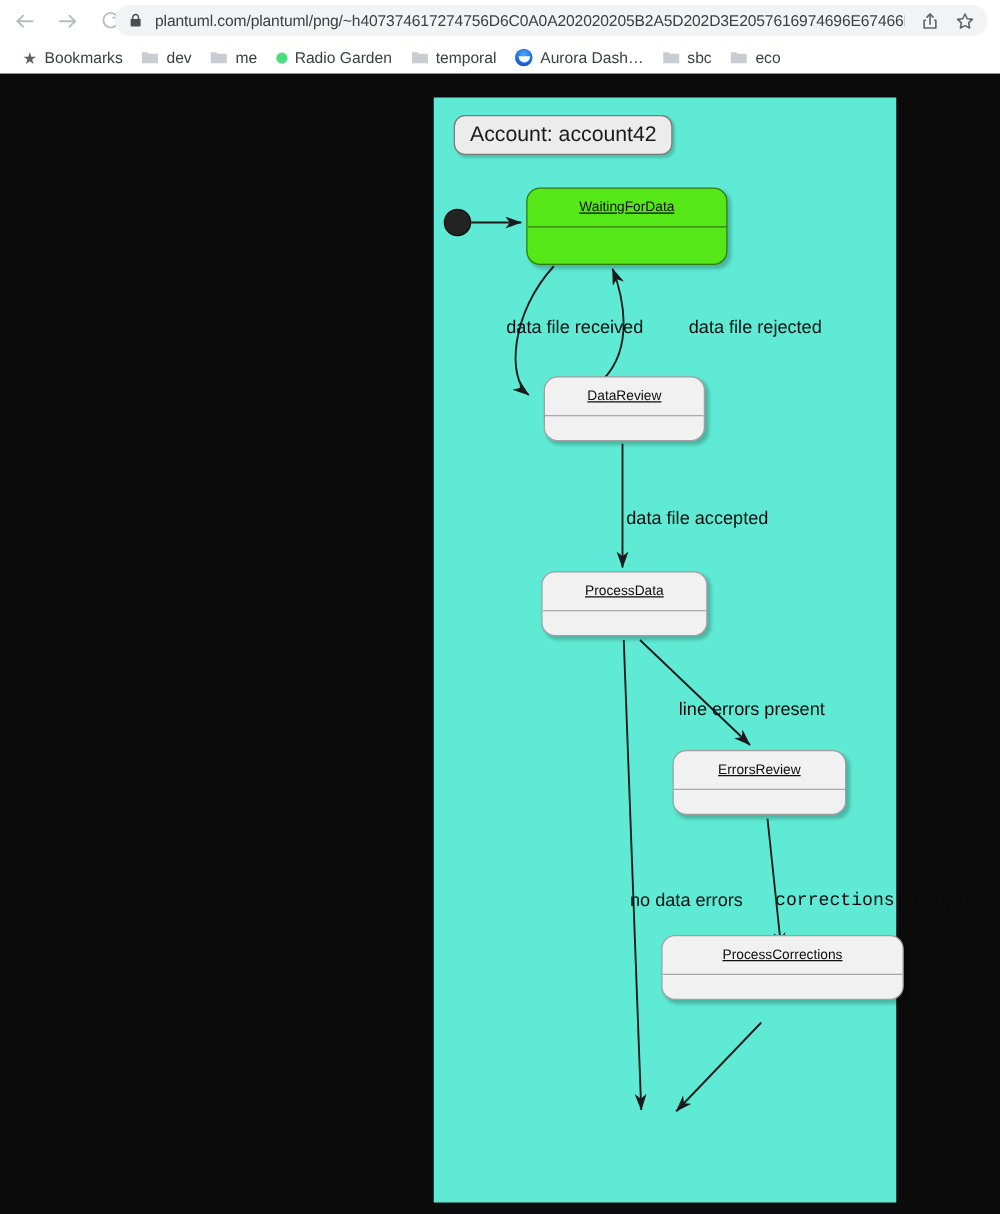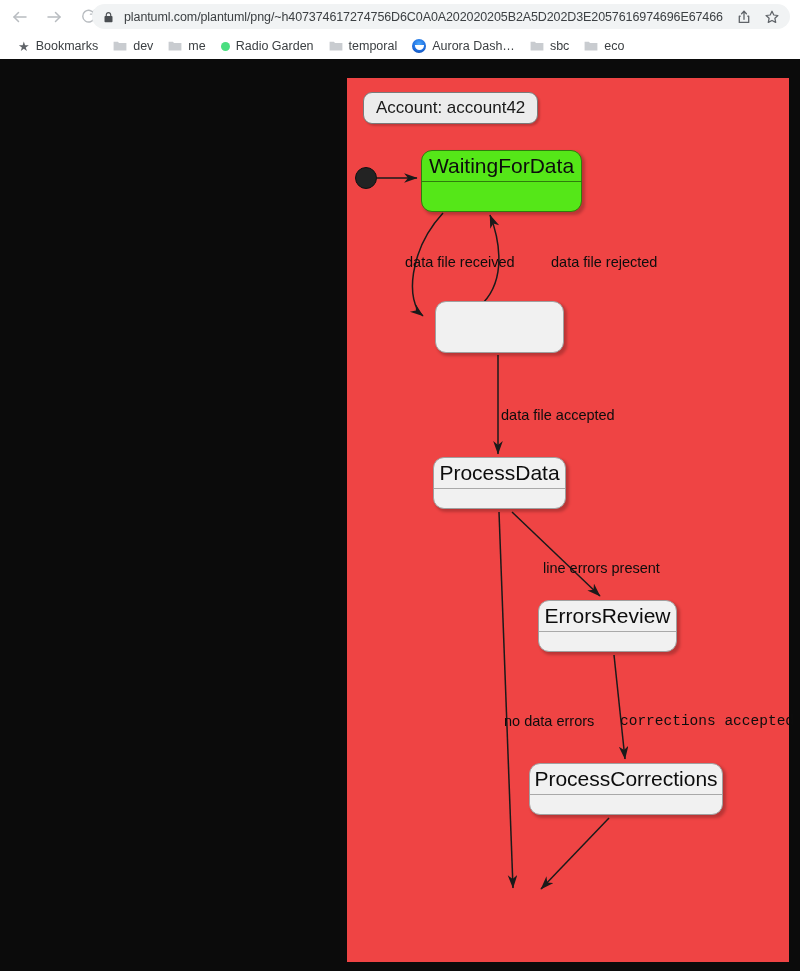--- a/index.html
+++ b/index.html
@@ -63,22 +63,22 @@
     background:#ffffff; border-radius: 0 0 6px 6px;
   }
 
   
   .viewport {
     position: absolute; left: 0; top: 59px; width: 800px; height: 912px;
     background: #0b0b0b;
   }
   .canvas {
     position: absolute; left: 347px; top: 19px;
-    width: 442px; height: 884px;
-    background: #ef4444;
+    width: 370px; height: 884px;
+    background: #5eead4;
   }
 
   
   .frame-label {
     position: absolute;
     background: #ececec;
     border: 1.2px solid #7a7a7a;
     border-radius: 9px;
     font-size: 17px; color: #1a1a1a;
     display: flex; align-items: center; justify-content: center;
@@ -88,23 +88,24 @@
   .state {
     position: absolute;
     border-radius: 11px;
     border: 1.1px solid #a0a0a0;
     background: #f1f1f1;
     box-shadow: 2.5px 2.5px 3px rgba(0,0,0,0.22);
     overflow: hidden;
   }
   .state .title {
     height: 31px; display: flex; align-items: center; justify-content: center;
-    font-size: 21px; color: #0d0d0d; padding: 12px 11px;
+    font-size: 11px; color: #0d0d0d; padding: 12px 11px;
     border-bottom: 1.1px solid #a9a9a9;
     white-space: nowrap;
+    text-decoration: underline;
   }
   .state.green { background: #55e718; border-color: #2f7d0c; }
   .state.green .title { border-bottom-color: #2f7d0c; }
   .state .body { height: 100%; }
 
   .initial {
     position: absolute; border-radius: 50%;
     background: #232323; border: 1px solid #111;
   }
   .edge-label {
@@ -263,34 +264,35 @@
       <div class="frame-label" style="left:16px; top:14px; height:32px;">Account: account42</div>
 
       <div class="initial" style="left:8px; top:89px; width:22px; height:22px;"></div>
 
       <div class="state green" style="left:74px; top:72px; width:161px; height:62px;">
         <div class="title">WaitingForData</div>
         <div class="body"></div>
       </div>
 
       <div class="state" style="left:88px; top:223px; width:129px; height:52px;">
+        <div class="title">DataReview</div>
         <div class="body"></div>
       </div>
 
       <div class="state" style="left:191px; top:522px; width:139px; height:52px;">
         <div class="title">ErrorsReview</div>
         <div class="body"></div>
       </div>
 
       <div class="state" style="left:86px; top:379px; width:133px; height:52px;">
         <div class="title">ProcessData</div>
         <div class="body"></div>
       </div>
 
-      <div class="state" style="left:182px; top:685px; width:194px; height:52px;">
+      <div class="state" style="left:182px; top:670px; width:194px; height:52px;">
         <div class="title">ProcessCorrections</div>
         <div class="body"></div>
       </div>
 
 
       <div class="edge-label" style="left:58px; top:165px;">data file received</div>
       <div class="edge-label" style="left:204px; top:165px;">data file rejected</div>
       <div class="edge-label" style="left:154px; top:318px;">data file accepted</div>
       <div class="edge-label" style="left:196px; top:471px;">line errors present</div>
       <div class="edge-label" style="left:157px; top:624px;">no data errors</div>

